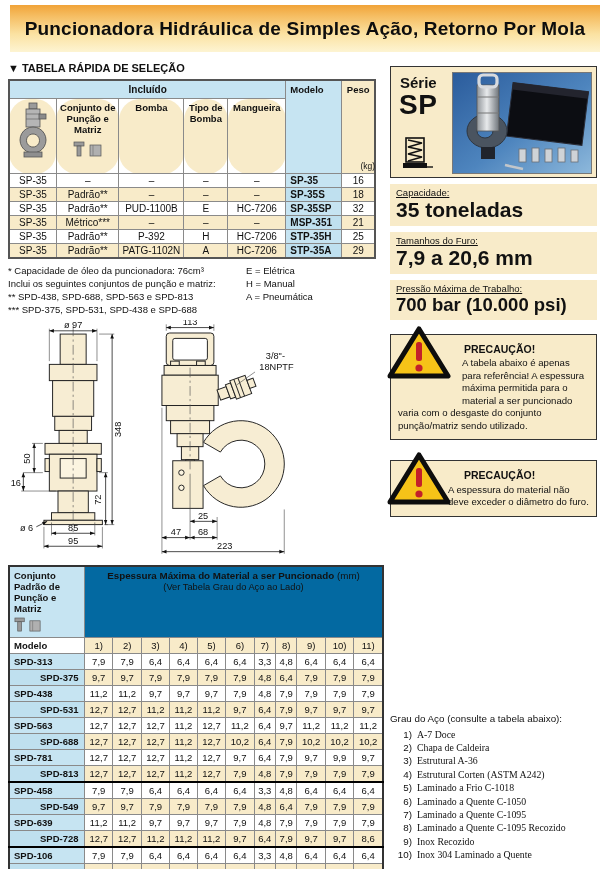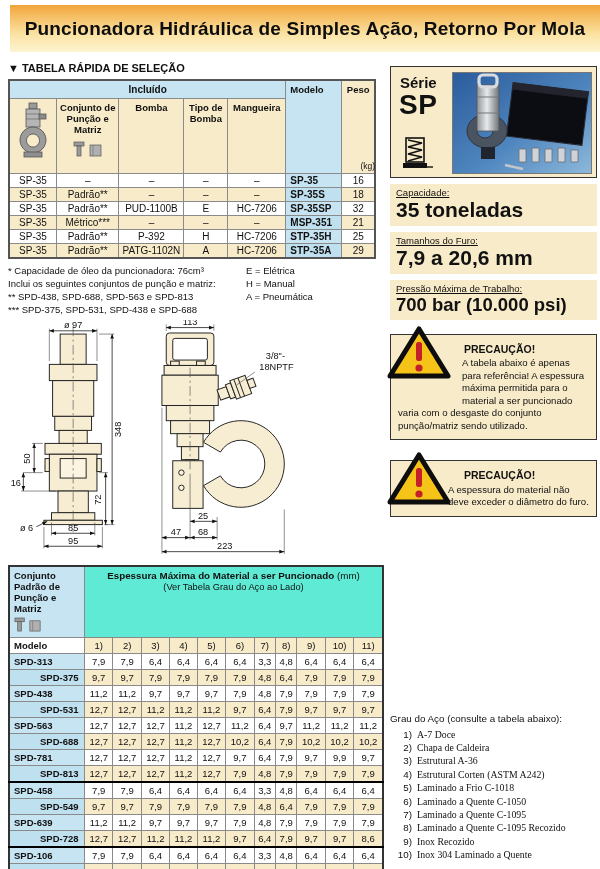--- a/index.html
+++ b/index.html
@@ -13,39 +13,39 @@
   
   .left-col{position:absolute;left:8px;top:62px;width:372px;}
   .sec-title{font-size:11px;font-weight:bold;margin:0 0 5px 0;}
   table{border-collapse:collapse;}
   .sel{width:368px;border:2px solid #555;font-size:10px;}
   .sel th,.sel td{border:1px solid #8a8a8a;margin-left:43px;}
   .sel th{font-weight:bold;font-size:9.5px;}
   .blue{background:#C6E4F2;}
   .cream{background:#F8EBC9;}
   .sel .inc-h{height:15px;text-align:center;font-size:10px;}
-  .sel .sub th{vertical-align:top;padding:3px 2px;height:68px;text-align:center;}
+  .sel .sub th{vertical-align:top;padding:3px 2px;height:68px;text-align:center;border-radius:21px;}
   .sel .modelo-h{vertical-align:top;text-align:left;padding:3px 4px;}
   .peso-h{vertical-align:top;text-align:center;padding:3px 2px;position:relative;}
   .kg{position:absolute;bottom:2px;left:0;right:0;text-align:center;font-weight:normal;font-size:8.5px;padding-left:18px;}
   .sel td{height:13px;text-align:center;padding:0 2px;}
   .sel td.model{background:#C6E4F2;font-weight:bold;text-align:left;padding-left:4px;}
   tr.alt td{background:#F8EBC9;}
   tr.alt td.model{background:#BFE0EF;}
   .foot-wrap{display:flex;margin-top:5px;font-size:9.5px;line-height:13px;}
   .foot-left{width:238px;}
   .foot-right{width:120px;}
   
   .drawing{margin-top:4px;}
   
   .thick{width:376px;border:2px solid #333;font-size:9.5px;margin-top:5px;}
   .thick th,.thick td{border:1px solid #8a8a8a;}
   .thick .corner{width:68px;background:#C6E4F2;text-align:left;vertical-align:top;
                  padding:3px 2px 2px 4px;font-size:9.5px;font-weight:bold;height:52px;}
-  .thick .mainh{background:#5eead4;vertical-align:top;text-align:center;padding-top:3px;}
+  .thick .mainh{background:#0369a1;vertical-align:top;text-align:center;padding-top:3px;}
   .thick .mainh .l1{font-size:9.8px;font-weight:bold;}
   .thick .mainh .l1 .unit{font-weight:normal;}
   .thick .mainh .l2{font-size:9.3px;font-weight:normal;margin-top:1px;}
   .thick .mh{background:#fff;text-align:left;padding:2px 4px;font-size:9.5px;}
   .thick .nh{background:#F8EBC9;text-align:center;font-weight:normal;padding:2px 1px;}
   .thick td{height:15px;text-align:center;padding:0 1px;}
   .thick td.model{background:#C6E4F2;font-weight:bold;text-align:left;padding-left:4px;}
   .thick tr.alt td{background:#F8EBC9;}
   .thick tr.alt td.model{background:#BFE0EF;padding-left:30px;}
   .thick tr.gend td{border-bottom:2px solid #000;}

